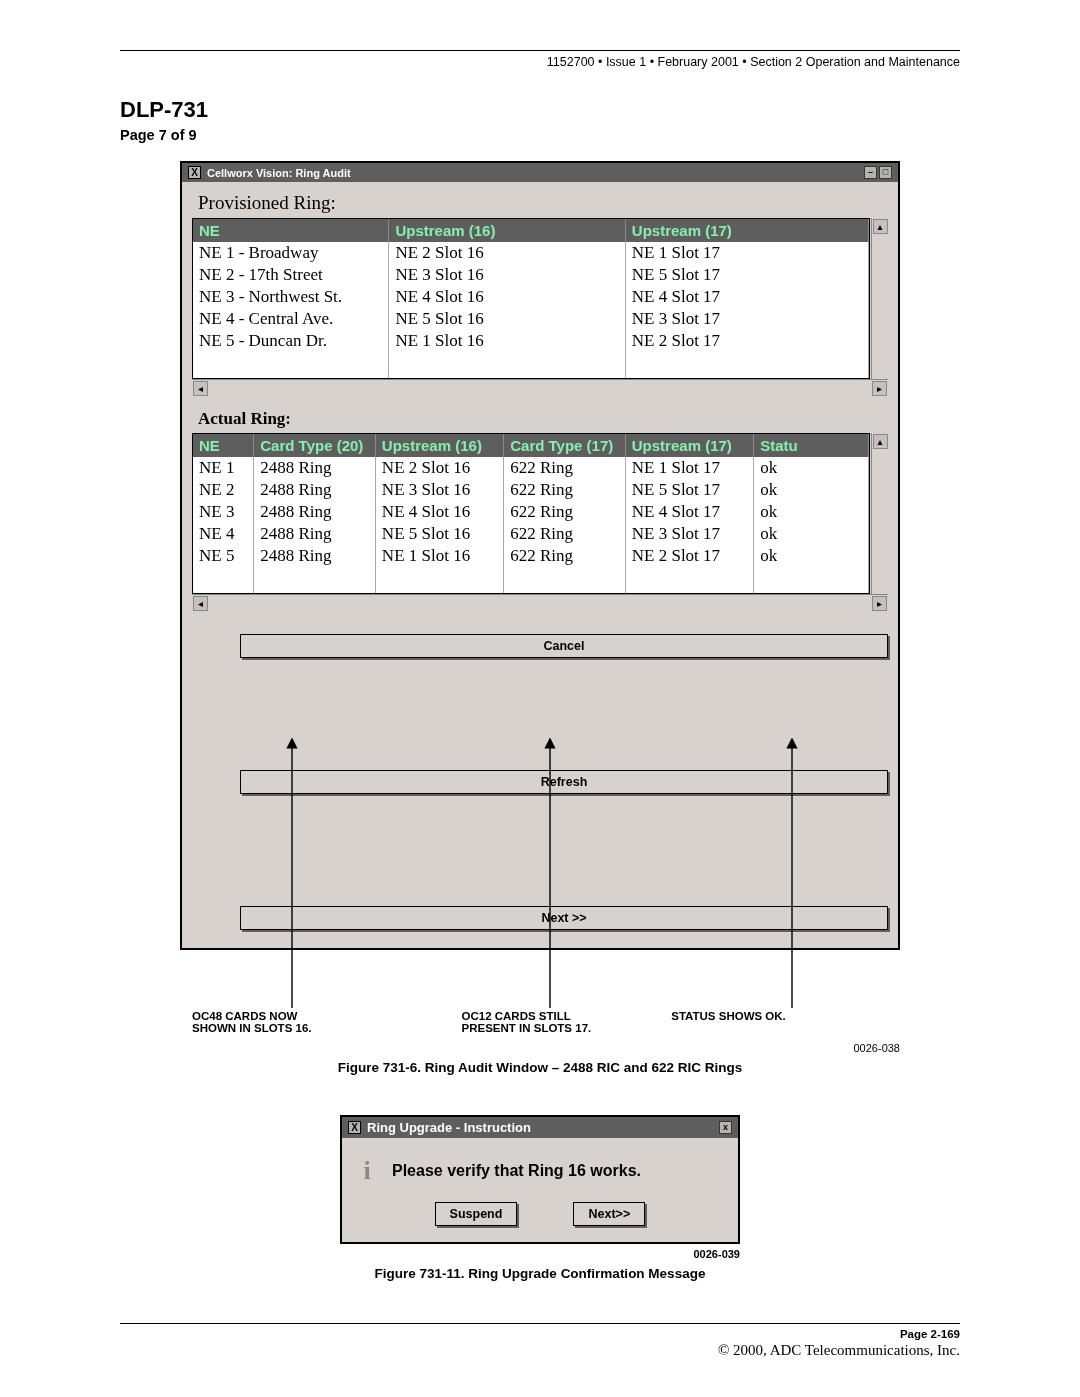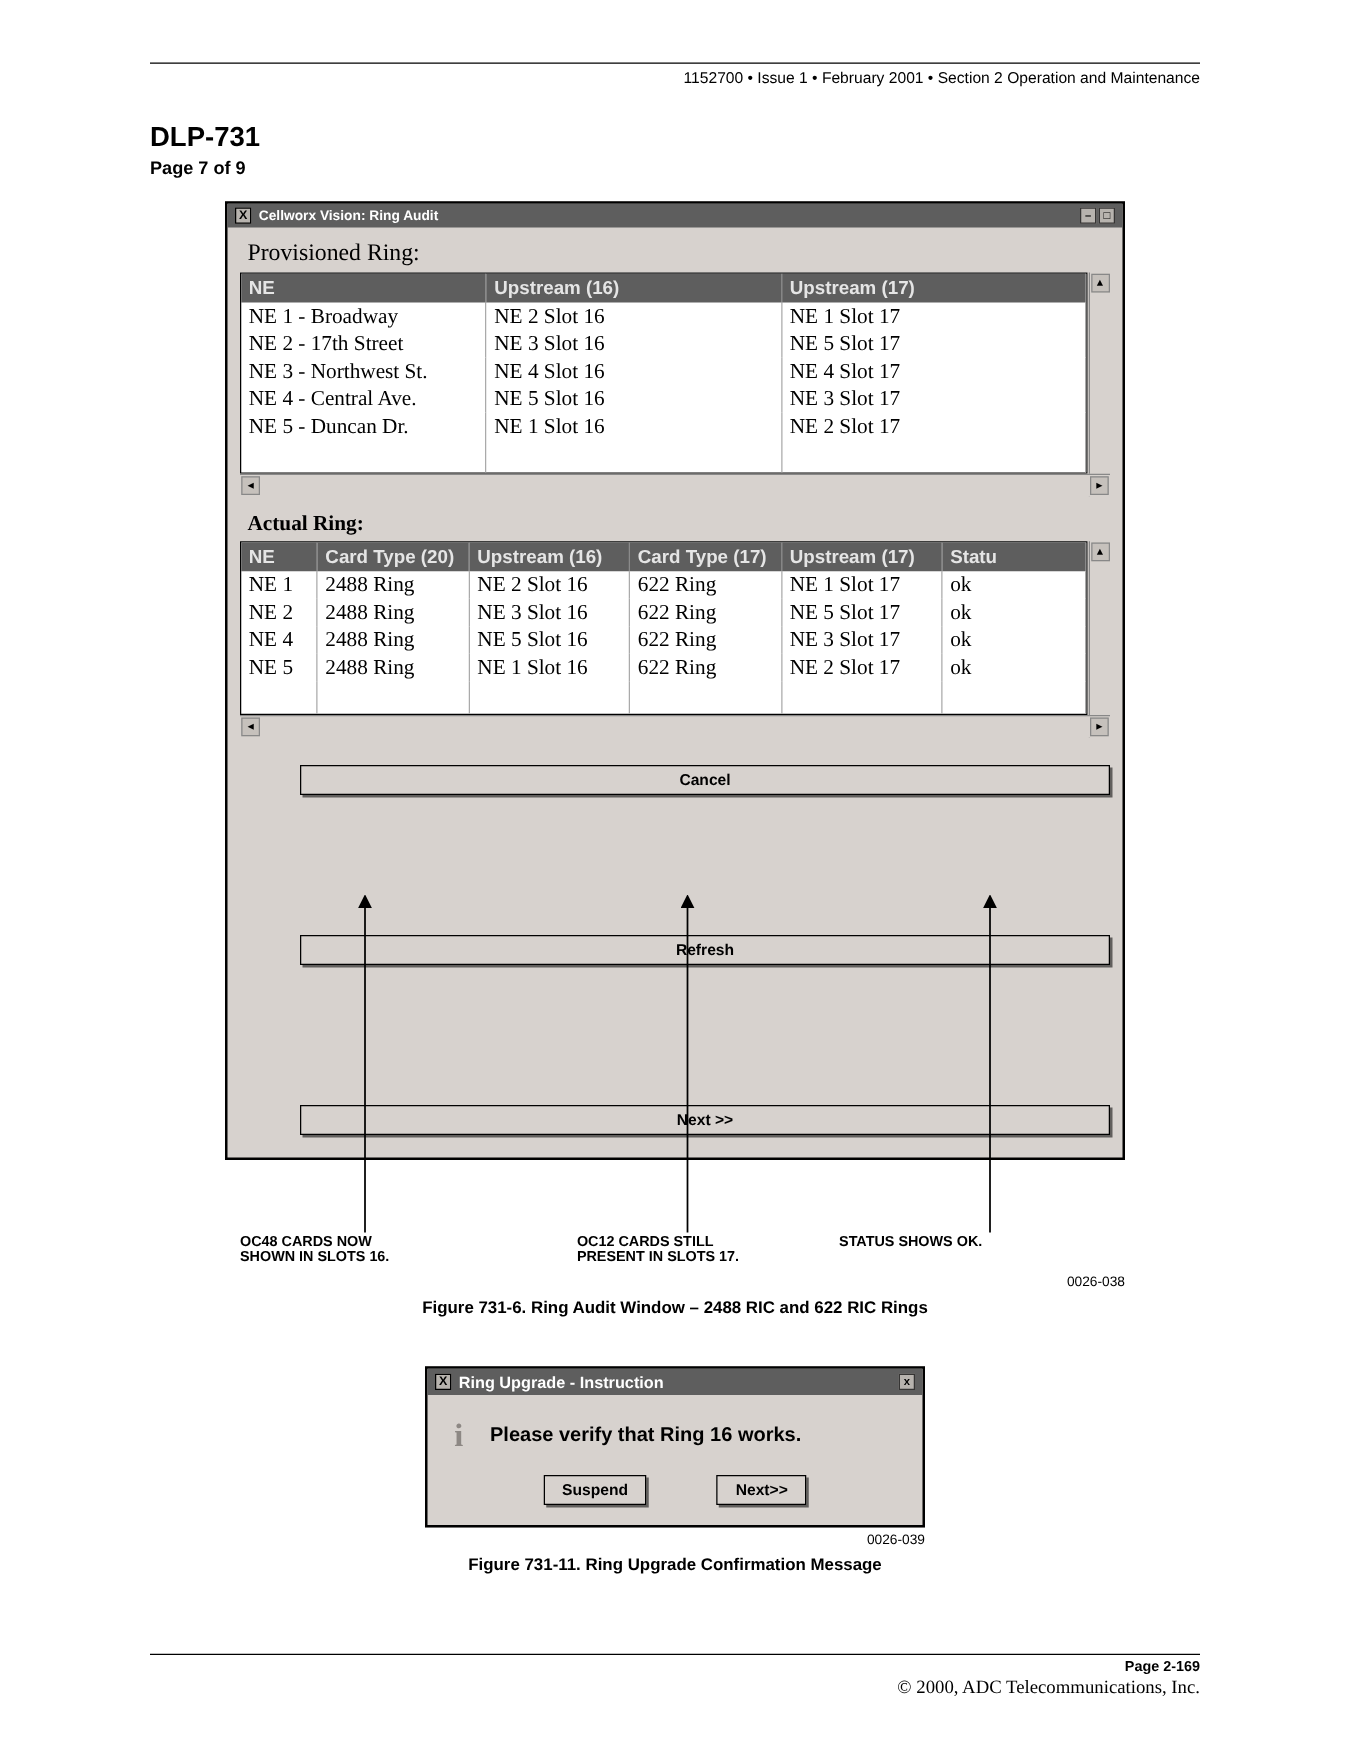--- a/index.html
+++ b/index.html
@@ -90,21 +90,21 @@
     position: relative;
   }
   .table {
     width: 100%;
     border-collapse: collapse;
     font-family: 'Times New Roman', serif;
     font-size: 17px;
   }
   .table th {
     background: #5e5e5e;
-    color: #e5e5e5;
+    color: #86efac;
     font-family: Arial, sans-serif;
     font-size: 15px;
     font-weight: bold;
     text-align: left;
     padding: 3px 6px;
     border-right: 1px solid #8a8a8a;
   }
   .table td {
     padding: 1px 6px 0 6px;
     border-right: 1px solid #aaa;
@@ -333,20 +333,28 @@
                   <td>622 Ring</td>
                   <td>NE 1 Slot 17</td>
                   <td>ok</td>
                 </tr>
             <tr>
                   <td>NE 2</td>
                   <td>2488 Ring</td>
                   <td>NE 3 Slot 16</td>
                   <td>622 Ring</td>
                   <td>NE 5  Slot 17</td>
+                  <td>ok</td>
+                </tr>
+            <tr>
+                  <td>NE 3</td>
+                  <td>2488 Ring</td>
+                  <td>NE 4 Slot 16</td>
+                  <td>622 Ring</td>
+                  <td>NE 4 Slot 17</td>
                   <td>ok</td>
                 </tr>
             <tr>
                   <td>NE 4</td>
                   <td>2488 Ring</td>
                   <td>NE 5 Slot 16</td>
                   <td>622 Ring</td>
                   <td>NE 3 Slot 17</td>
                   <td>ok</td>
                 </tr>
@@ -420,21 +428,21 @@
     <div class="dialog-body">
       <div class="info-icon">i</div>
       <div class="dialog-msg">Please verify that Ring 16 works.</div>
     </div>
     <div class="dialog-btns">
       <div class="btn">Suspend</div>
       <div class="btn">Next&gt;&gt;</div>
     </div>
   </div>
 
-  <div class="figid" style="width:400px;">0026-039</div>
+  <div class="figid" style="width:400px;font-weight:bold;">0026-039</div>
   <div class="caption">Figure 731-11. Ring Upgrade Confirmation Message</div>
 </div>
 
 <div class="footer">
   <div class="header-line"></div>
   <div class="pg">Page 2-169</div>
   <div class="copy">© 2000, ADC Telecommunications, Inc.</div>
 </div>
 
 </body></html>

